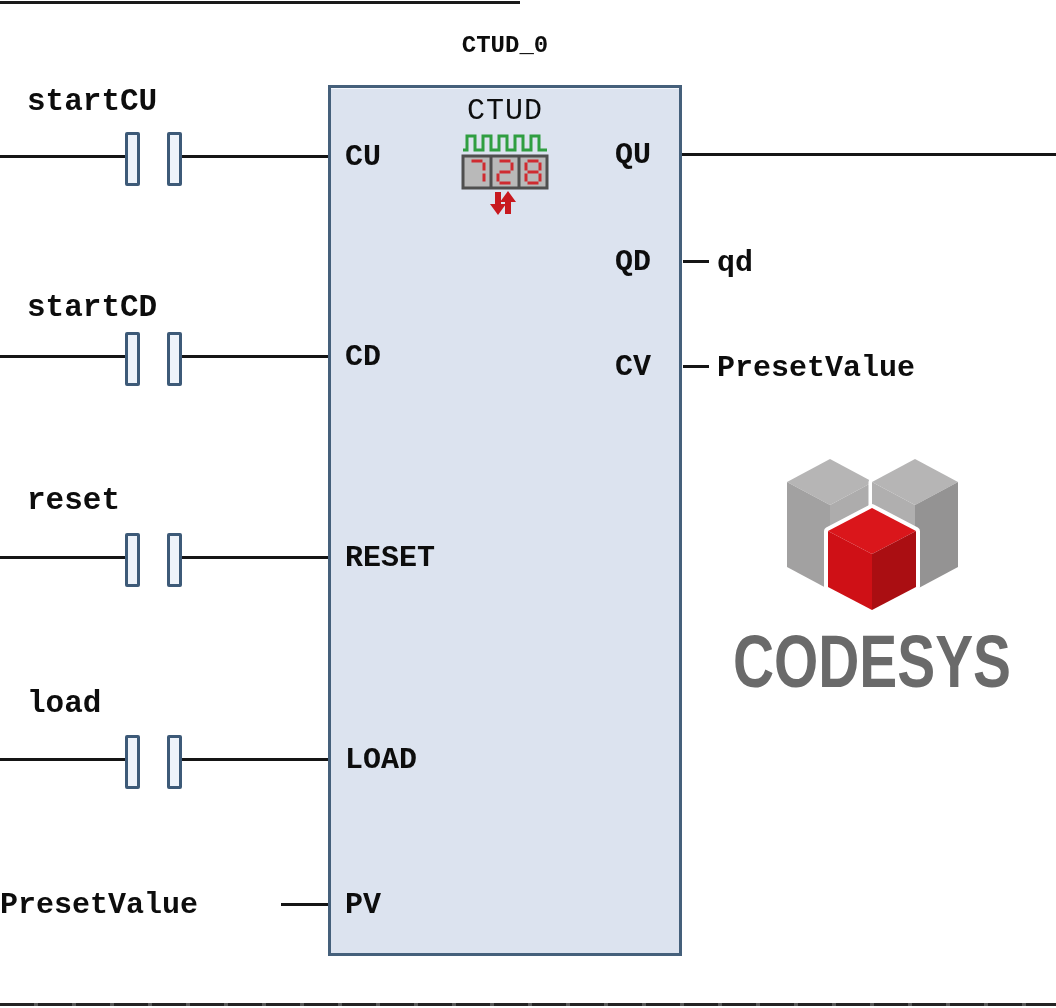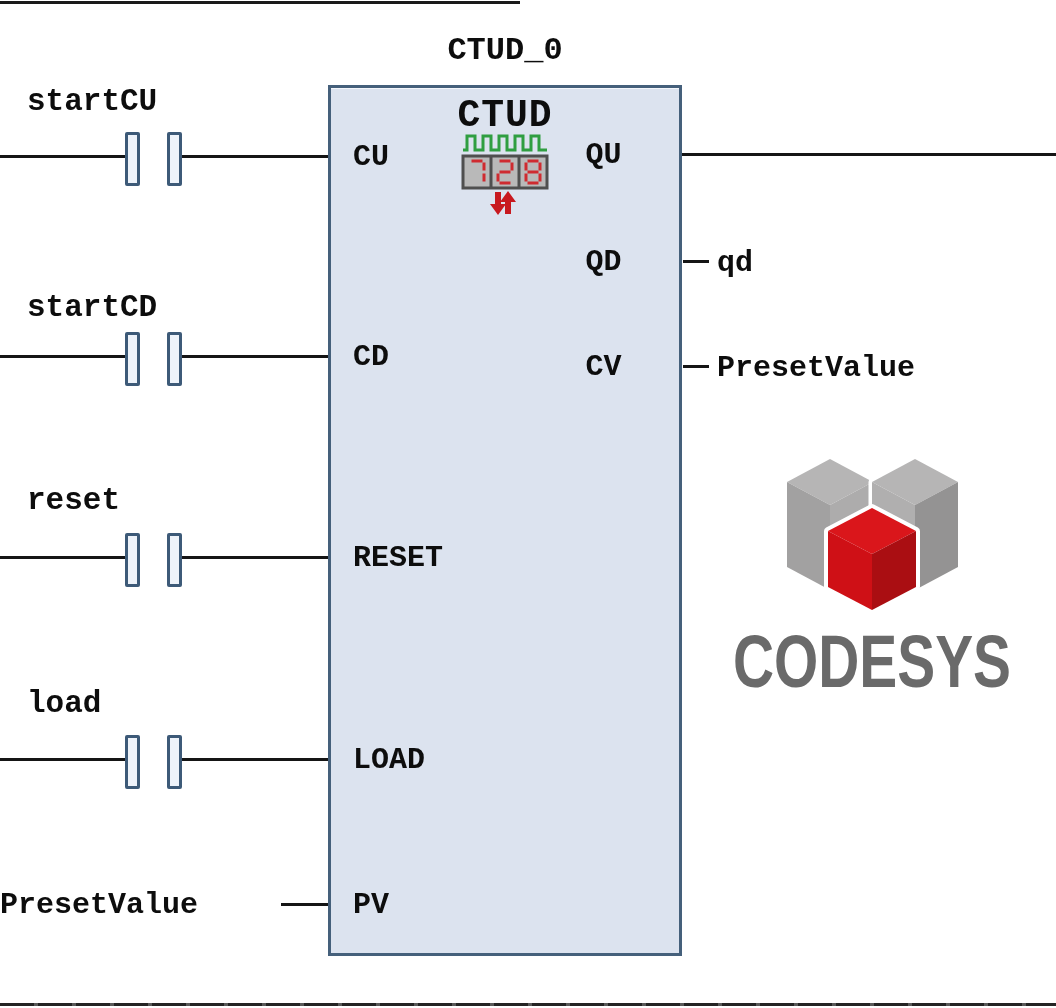--- a/index.html
+++ b/index.html
@@ -16,29 +16,29 @@
     position:absolute;left:27px;width:250px;
     font-size:31px;font-weight:700;line-height:40px;white-space:nowrap;
   }
   .fb-box{
     position:absolute;left:328px;top:85px;width:348px;height:865px;
     background:#dce3ef;border:3px solid #45607b;
     box-shadow:inset 0 1px 0 #f3f6fb;
   }
   .fb-title{
     position:absolute;left:328px;top:32px;width:354px;text-align:center;
-    font-size:32px;font-weight:700;white-space:nowrap;
+    font-size:24px;font-weight:700;white-space:nowrap;
   }
   .fb-type{
     position:absolute;left:328px;top:94px;width:354px;text-align:center;
-    font-size:38px;font-weight:700;letter-spacing:1px;
+    font-size:30px;font-weight:400;letter-spacing:1px;
   }
   .pin{position:absolute;font-size:30px;font-weight:700;line-height:36px;white-space:nowrap;}
-  .pin-in{left:353px;font-family:Liberation Mono, monospace;}
-  .pin-out{left:516px;width:175px;text-align:center;}
+  .pin-in{left:345px;font-family:Liberation Mono, monospace;}
+  .pin-out{left:476px;width:175px;text-align:right;}
   .operand{position:absolute;font-size:30px;font-weight:700;line-height:38px;white-space:nowrap;}
   .topline{position:absolute;left:0;top:1px;width:520px;height:3px;background:#1a1a1a;}
   .bottomline{
     position:absolute;left:0;top:1003px;width:1056px;height:3px;
     background:repeating-linear-gradient(90deg,#242424 0 34px,#5a5a5a 34px 38px);
   }
 </style>
 </head>
 <body>
 

